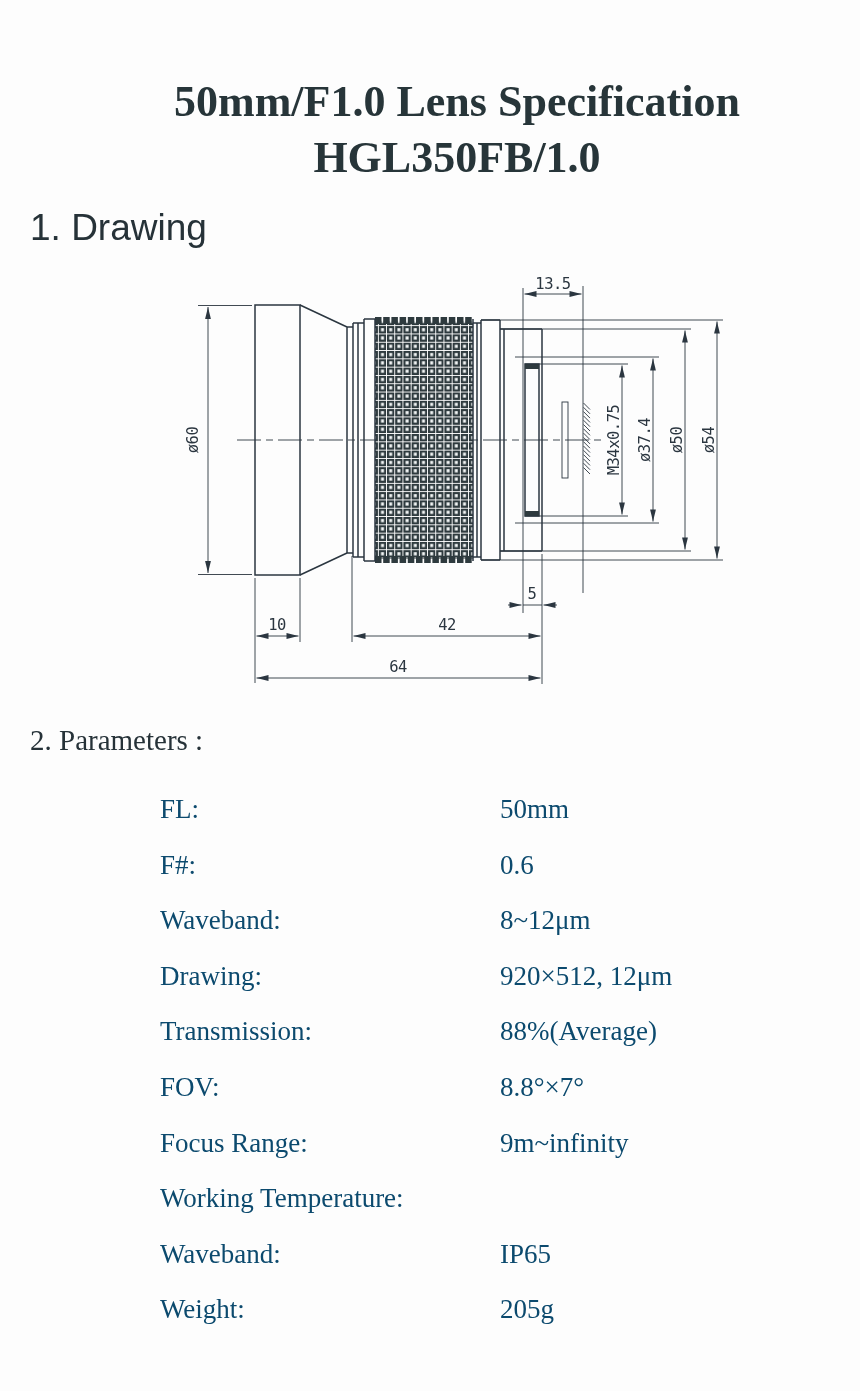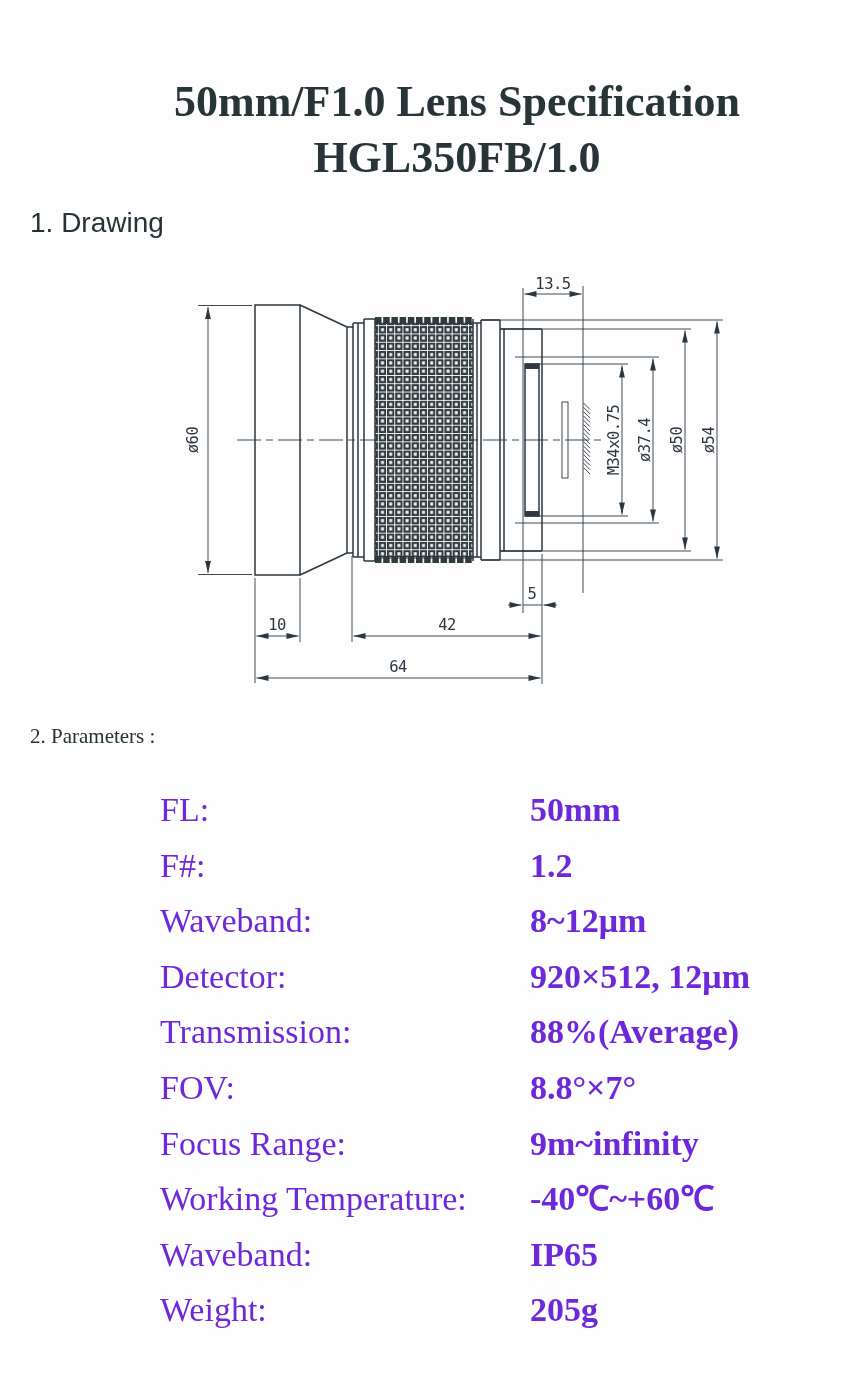--- a/index.html
+++ b/index.html
@@ -7,37 +7,37 @@
     position:relative;width:860px;height:1391px;margin:0 auto;
     background:#fdfdfd;color:#273539;overflow:hidden;
     font-family:"Liberation Serif",serif;
   }
   .title{
     position:absolute;top:74px;left:54px;width:806px;text-align:center;
     font-weight:bold;font-size:44px;line-height:56px;color:#273539;
   }
   .h-drawing{
     position:absolute;left:30px;top:207px;
-    font-family:"Liberation Sans",sans-serif;font-size:28px;color:#263238;
+    font-family:"Liberation Sans",sans-serif;font-size:37px;color:#263238;
   }
   .h-params{
-    position:absolute;left:30px;top:724px;font-size:21px;color:#263238;
+    position:absolute;left:30px;top:724px;font-size:29px;color:#263238;
   }
   .drawing-svg{position:absolute;left:182px;top:268px;}
   .drawing-svg .thick{stroke:#2b3640;stroke-width:1.5;fill:none;}
   .drawing-svg .thin{stroke:#2b3640;stroke-width:0.9;fill:none;}
   .drawing-svg .center{stroke:#2b3640;stroke-width:0.9;fill:none;stroke-dasharray:24 5 7 5;}
   .drawing-svg .dark{fill:#2e3a3e;stroke:none;}
   .dimtxt{
     font-family:"DejaVu Sans Mono",monospace;font-size:15.5px;fill:#2b3640;
     letter-spacing:-0.5px;
   }
   .params{position:absolute;left:160px;top:782px;width:600px;}
-  .prow{position:relative;height:55.6px;line-height:55.6px;font-size:34px;color:#6d28d9;}
-  .pvalue{position:absolute;left:370px;top:0;font-weight:bold;}
+  .prow{position:relative;height:55.6px;line-height:55.6px;font-size:27px;color:#0c4a6e;}
+  .pvalue{position:absolute;left:340px;top:0;}
 </style>
 </head>
 <body>
 
 <div class="page">
 
   <div class="title">
     <div>50mm/F1.0 Lens Specification</div>
     <div>HGL350FB/1.0</div>
   </div>
@@ -127,45 +127,44 @@
 
   <div class="h-params">2. Parameters :</div>
 
   <div class="params">
     <div class="prow">
       <span class="plabel">FL:</span>
       <span class="pvalue">50mm</span>
     </div>
     <div class="prow">
       <span class="plabel">F#:</span>
-      <span class="pvalue">1.2</span>
+      <span class="pvalue">0.6</span>
     </div>
     <div class="prow">
       <span class="plabel">Waveband:</span>
       <span class="pvalue">8~12μm</span>
     </div>
     <div class="prow">
-      <span class="plabel">Detector:</span>
+      <span class="plabel">Drawing:</span>
       <span class="pvalue">920×512, 12μm</span>
     </div>
     <div class="prow">
       <span class="plabel">Transmission:</span>
       <span class="pvalue">88%(Average)</span>
     </div>
     <div class="prow">
       <span class="plabel">FOV:</span>
       <span class="pvalue">8.8°×7°</span>
     </div>
     <div class="prow">
       <span class="plabel">Focus Range:</span>
       <span class="pvalue">9m~infinity</span>
     </div>
     <div class="prow">
       <span class="plabel">Working Temperature:</span>
-      <span class="pvalue">-40℃~+60℃</span>
     </div>
     <div class="prow">
       <span class="plabel">Waveband:</span>
       <span class="pvalue">IP65</span>
     </div>
     <div class="prow">
       <span class="plabel">Weight:</span>
       <span class="pvalue">205g</span>
     </div>
   </div>

